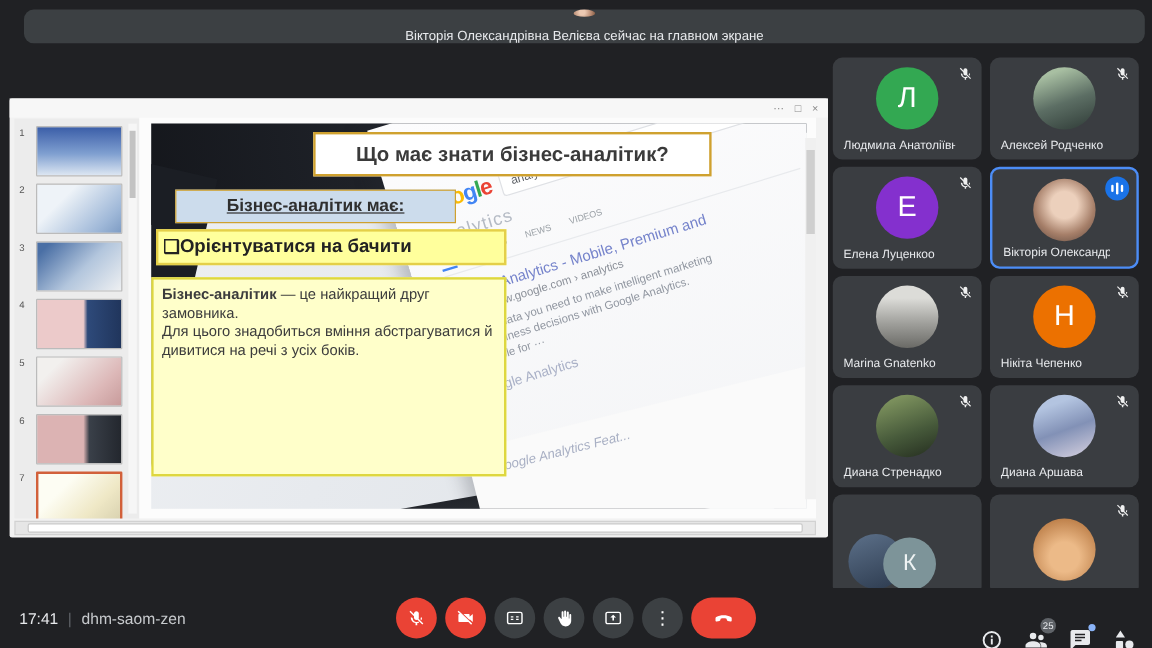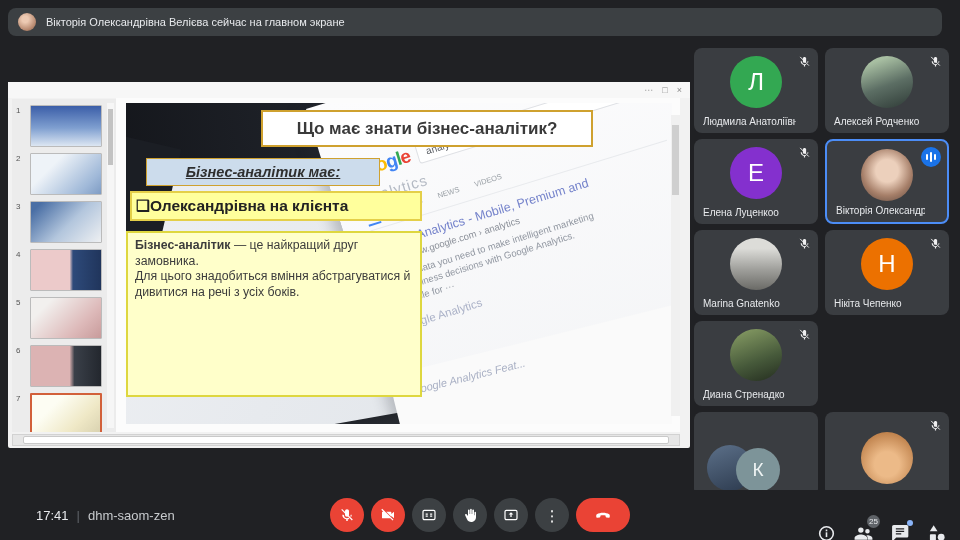--- a/index.html
+++ b/index.html
@@ -1,23 +1,23 @@
 <!DOCTYPE html>
 <html><head>
 <meta charset="utf-8">
 <style>
   * { margin:0; padding:0; box-sizing:border-box; }
   html,body { width:960px; height:540px; overflow:hidden; background:#202124;
               font-family:"Liberation Sans", sans-serif; }
   .stage { position:relative; width:960px; height:540px; background:#202124; }
 
   
-  .banner { position:absolute; left:8px; top:8px; width:934px; height:28px;
+  .banner { position:absolute; left:20px; top:8px; width:934px; height:28px;
             background:#3c4043; border-radius:8px; display:flex; align-items:center;
-            gap:10px; padding:0 10px; z-index:4; }
+            gap:10px; padding:0 10px; z-index:4;flex-direction:column; }
   .banner-avatar { width:18px; height:18px; border-radius:50%;
             background:radial-gradient(circle at 40% 35%, #ecc9b2 20%, #b98b72 65%, #7e563f); }
   .banner-text { color:#e8eaed; font-size:11px; }
 
   
   .share { position:absolute; left:8px; top:82px; width:682px; height:366px;
            background:#f2f2f2; border-radius:2px; z-index:1; }
   .chrome { position:absolute; top:0; left:0; right:0; height:16px; background:#f7f7f7;
             display:flex; justify-content:flex-end; align-items:center; gap:9px; padding:0 8px; }
   .chrome span { color:#8c8c8c; font-size:9px; line-height:1; cursor:default; }
@@ -77,21 +77,21 @@
   .g-url { margin-top:3px; font-size:9.5px; color:#8a8f98; }
   .g-snip { margin-top:6px; font-size:9.5px; line-height:1.35; color:#9096a0; width:230px; }
   .g-more { margin-top:12px; font-size:11.5px; color:#aab1c7; }
 
   .sbox { position:absolute; font-family:"Liberation Sans",sans-serif; }
   .title-box { left:135px; top:7px; width:332px; height:37px; background:#ffffff;
                border:2px solid #cfa12f; display:flex; align-items:center; justify-content:center;
                font-size:17px; font-weight:bold; color:#3a3a3a; }
   .sub-box { left:20px; top:55px; width:234px; height:28px; background:#ccdcec;
              border:1px solid #cfa12f; display:flex; align-items:center; justify-content:center;
-             font-size:14.5px; font-weight:bold; font-style:italic; color:#2f2f2f; }
+             font-size:14.5px; font-weight:bold; color:#2f2f2f; }
   .sub-box span { text-decoration:underline; }
   .bullet-box { left:4px; top:88px; width:292px; height:30px; background:#ffff9c;
                 border:2px solid #e4cf49; display:flex; align-items:center;
                 font-size:15.5px; font-weight:bold; color:#222; padding-left:4px; }
   .body-box { left:0px; top:128px; width:296px; height:166px; background:#ffffca;
               border:2px solid #ded73f; font-size:12.3px; line-height:1.27; color:#3c3c3c;
               padding:5px 7px; }
 
   
   .tile { position:absolute; width:124px; height:85px; background:#3a3d41; border-radius:8px;
@@ -127,21 +127,21 @@
   .toast-icon { width:15px; height:15px; border-radius:3px; background:#8ab4f8;
                 display:flex; align-items:center; justify-content:center; }
   .toast-sender { color:#e8eaed; font-size:11.5px; }
   .toast-msg { color:#dadce0; font-size:11px; margin-top:4px; }
 
   
   .bottombar { position:absolute; left:0; bottom:0; width:960px; height:50px;
                background:#202124; z-index:8; }
   .bar-left { position:absolute; left:16px; top:0; height:50px; display:flex;
               align-items:center; gap:8px; font-size:13px; }
-  .bar-time { color:#e8eaed;margin-left:20px; }
+  .bar-time { color:#e8eaed; }
   .bar-sep { color:#5f6368; }
   .bar-code { color:#c7cacd; }
   .bar-center { position:absolute; left:50%; top:50%; transform:translate(-50%,-50%);
                 display:flex; align-items:center; gap:7px; }
   .cbtn { width:34px; height:34px; border-radius:50%; background:#3c4043; border:none;
           display:flex; align-items:center; justify-content:center; cursor:pointer; padding:0; }
   .cbtn.red { background:#ea4335; }
   .cbtn.end { width:54px; border-radius:17px; }
   .cbtn .dots { color:#fff; font-size:15px; line-height:1; }
   .bar-right { position:absolute; right:12px; top:0; height:50px; display:flex;
@@ -234,21 +234,21 @@
         <div class="bezel-b"></div>
         <div class="bezel-c"></div>
         <div class="paper">Google Analytics Feat...</div>
 
         <div class="sbox title-box">Що має знати бізнес-аналітик?</div>
         <div class="sbox sub-box">
           <span>Бізнес-аналітик має:</span>
           </div>
         <div class="sbox bullet-box">
           <span>❑</span>
-          <span>Олександрівна на клієнта</span>
+          <span>Орієнтуватися на бачити</span>
           </div>
         <div class="sbox body-box">
           <b>Бізнес-аналітик</b><span> — це найкращий друг замовника.</span>
           <div>Для цього знадобиться вміння абстрагуватися й дивитися на речі з усіх боків.</div>
         </div>
       </div>
       <div class="vscroll">
           <div class="vsb"></div>
         </div>
     </div>
@@ -318,20 +318,29 @@
     <span class="tname">Нікіта Чепенко</span>
   </div>
   <div class="tile" style="left:694px; top:321px;">
     <svg class="micoff" viewBox="0 0 24 24">
         <path fill="#fff" d="M12 14.5c1.7 0 3-1.3 3-3v-5c0-1.7-1.3-3-3-3s-3 1.3-3 3v5c0 1.7 1.3 3 3 3z"></path>
         <path fill="#fff" d="M17.5 11.5c0 .8-.2 1.5-.5 2.2l1.2 1.2c.6-1 .9-2.2.9-3.4h-1.6zm-11 0H4.9c0 3.5 2.6 6.4 6 6.9V21h2.2v-2.6c.9-.1 1.7-.4 2.4-.9l-1.2-1.2c-.7.4-1.5.7-2.3.7-2.5 0-4.5-2-4.5-4.5z"></path>
         <line x1="4" y1="3.5" x2="20" y2="19.5" stroke="#fff" stroke-width="1.8"></line>
       </svg>
     <div class="avatar ph-yuliya"></div>
     <span class="tname">Диана Стренадко</span>
+  </div>
+  <div class="tile" style="left:825px; top:321px;">
+    <svg class="micoff" viewBox="0 0 24 24">
+        <path fill="#fff" d="M12 14.5c1.7 0 3-1.3 3-3v-5c0-1.7-1.3-3-3-3s-3 1.3-3 3v5c0 1.7 1.3 3 3 3z"></path>
+        <path fill="#fff" d="M17.5 11.5c0 .8-.2 1.5-.5 2.2l1.2 1.2c.6-1 .9-2.2.9-3.4h-1.6zm-11 0H4.9c0 3.5 2.6 6.4 6 6.9V21h2.2v-2.6c.9-.1 1.7-.4 2.4-.9l-1.2-1.2c-.7.4-1.5.7-2.3.7-2.5 0-4.5-2-4.5-4.5z"></path>
+        <line x1="4" y1="3.5" x2="20" y2="19.5" stroke="#fff" stroke-width="1.8"></line>
+      </svg>
+    <div class="avatar ph-diana"></div>
+    <span class="tname">Диана Аршава</span>
   </div>
   <div class="tile" style="left:694px; top:412px;">
     <div class="gavatar-a ph-dark"></div>
     <div class="gavatar-b" style="background: rgb(125, 148, 153);">
         <span>К</span>
       </div>
   </div>
   <div class="tile" style="left:825px; top:412px;">
     <svg class="micoff" viewBox="0 0 24 24">
         <path fill="#fff" d="M12 14.5c1.7 0 3-1.3 3-3v-5c0-1.7-1.3-3-3-3s-3 1.3-3 3v5c0 1.7 1.3 3 3 3z"></path>

